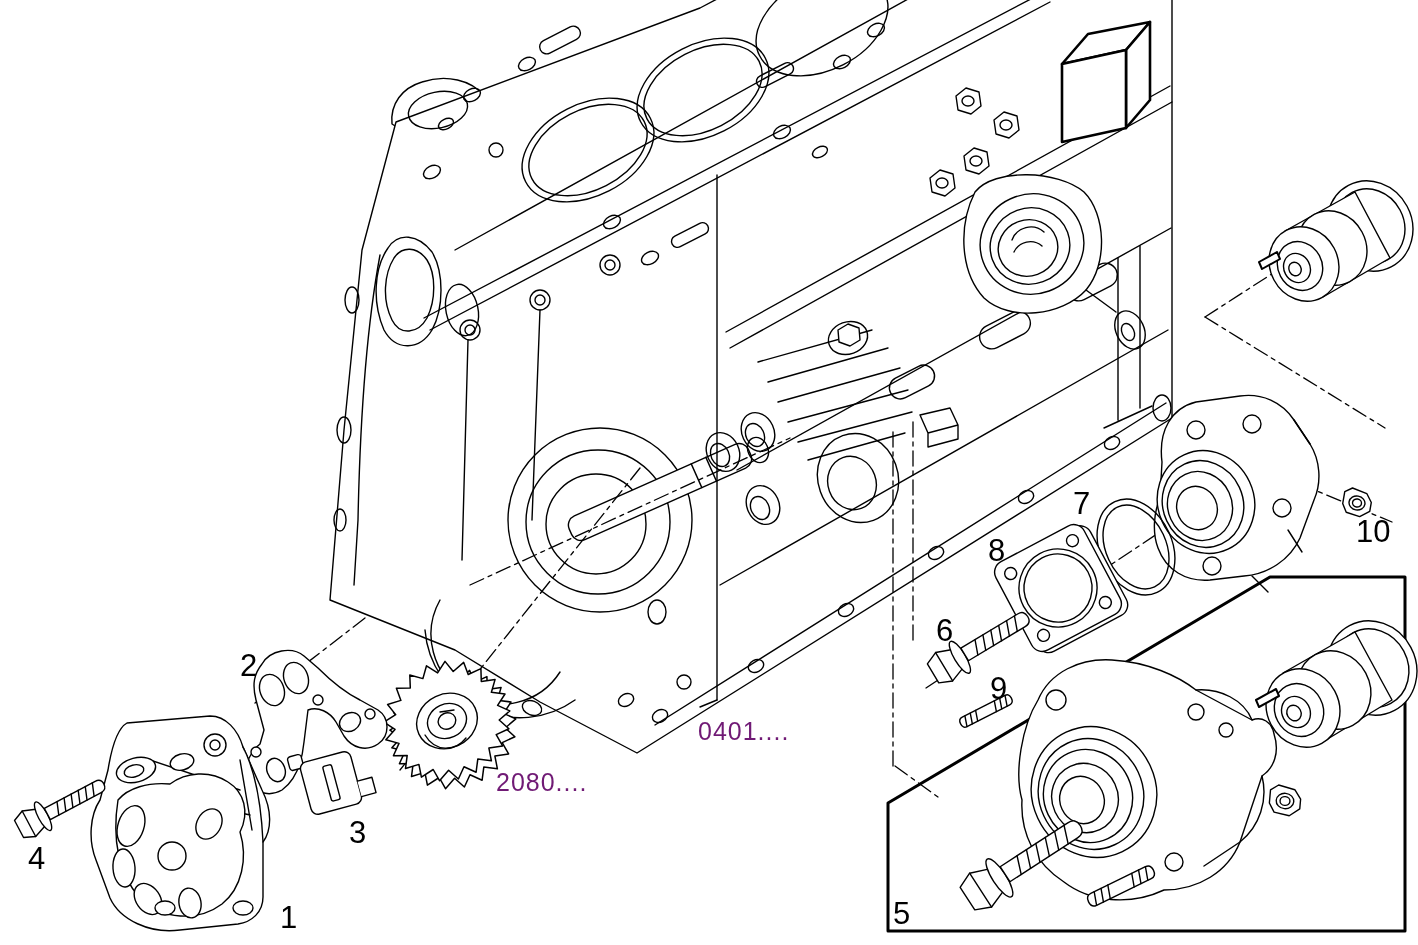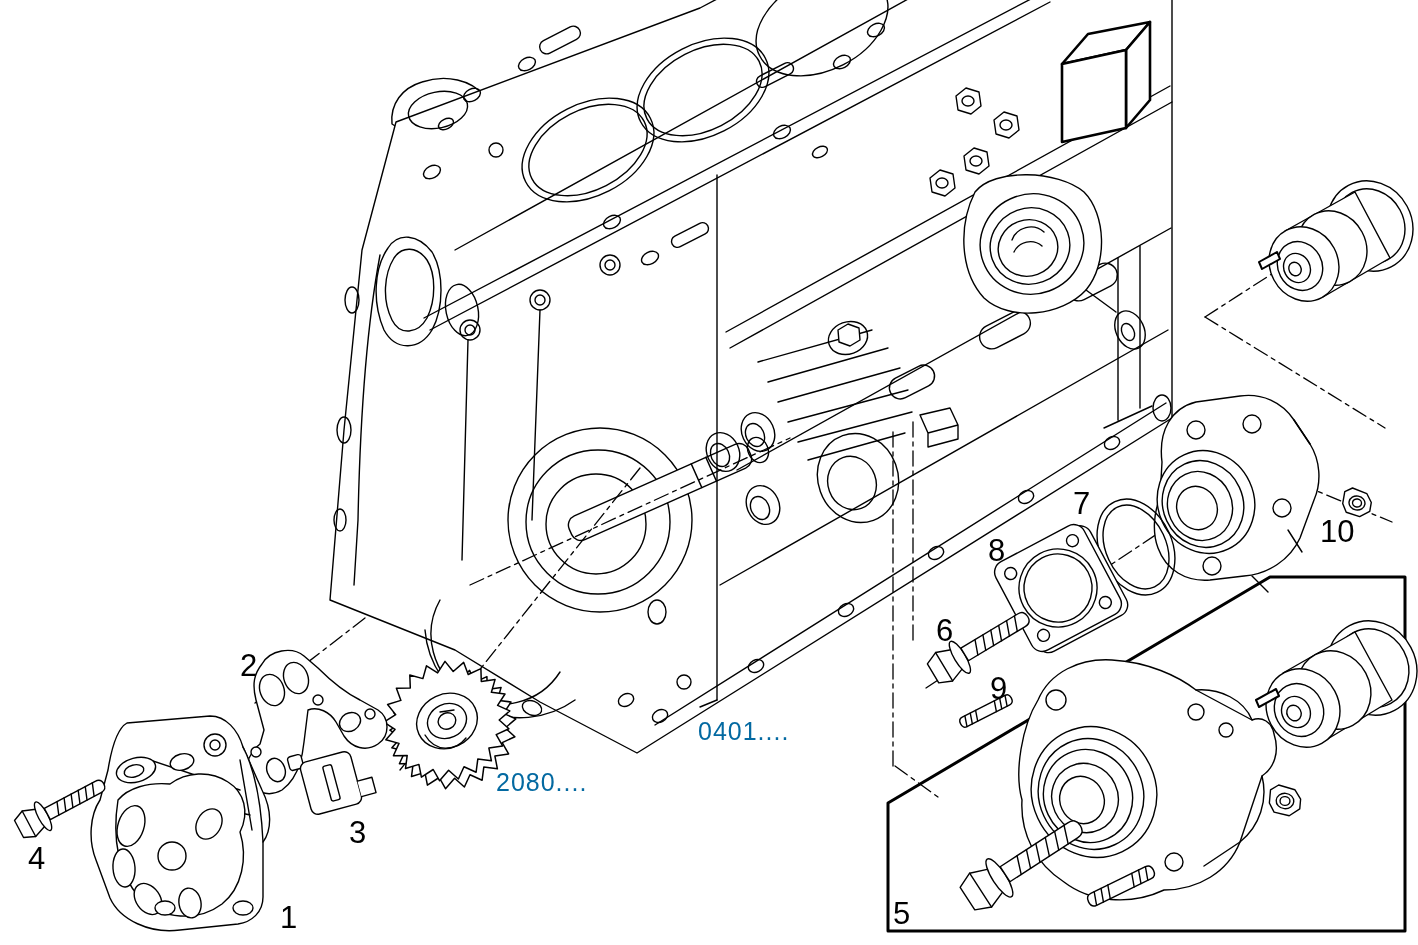--- a/index.html
+++ b/index.html
@@ -1,21 +1,21 @@
 <!DOCTYPE html>
 <html><head>
 <meta charset="utf-8">
 <style>
   html,body{margin:0;padding:0;background:#ffffff;}
   .stage{position:relative;width:1418px;height:945px;background:#ffffff;overflow:hidden;
          font-family:"Liberation Sans",sans-serif;color:#000;}
   .stage svg{position:absolute;left:0;top:0;}
   .lbl{position:absolute;font-size:31px;line-height:1;color:#000;
        font-family:"Liberation Sans",sans-serif;white-space:nowrap;}
-  .ref{position:absolute;font-size:25px;line-height:1;color:#0369a1;letter-spacing:1px;
+  .ref{position:absolute;font-size:25px;line-height:1;color:#701a75;letter-spacing:1px;
        font-family:"Liberation Sans",sans-serif;white-space:nowrap;}
   path,ellipse,circle,rect,polygon,line{vector-effect:non-scaling-stroke;}
 </style>
 </head>
 <body>
 
 <div class="stage">
 
 <svg width="1418" height="945" viewBox="0 0 1418 945" fill="none" stroke="#000" stroke-width="1.4" stroke-linejoin="round" stroke-linecap="round">
 
@@ -340,17 +340,17 @@
 
   <span class="lbl" style="left:280px;top:902px;">1</span>
   <span class="lbl" style="left:240px;top:650px;">2</span>
   <span class="lbl" style="left:349px;top:817px;">3</span>
   <span class="lbl" style="left:28px;top:843px;">4</span>
   <span class="lbl" style="left:893px;top:898px;">5</span>
   <span class="lbl" style="left:936px;top:615px;">6</span>
   <span class="lbl" style="left:1073px;top:488px;">7</span>
   <span class="lbl" style="left:988px;top:535px;">8</span>
   <span class="lbl" style="left:990px;top:673px;">9</span>
-  <span class="lbl" style="left:1320px;top:516px;">10</span>
+  <span class="lbl" style="left:1356px;top:516px;">10</span>
   <span class="ref" style="left:698px;top:719px;">0401....</span>
   <span class="ref" style="left:496px;top:770px;">2080....</span>
 
 </div>
 
 </body></html>

